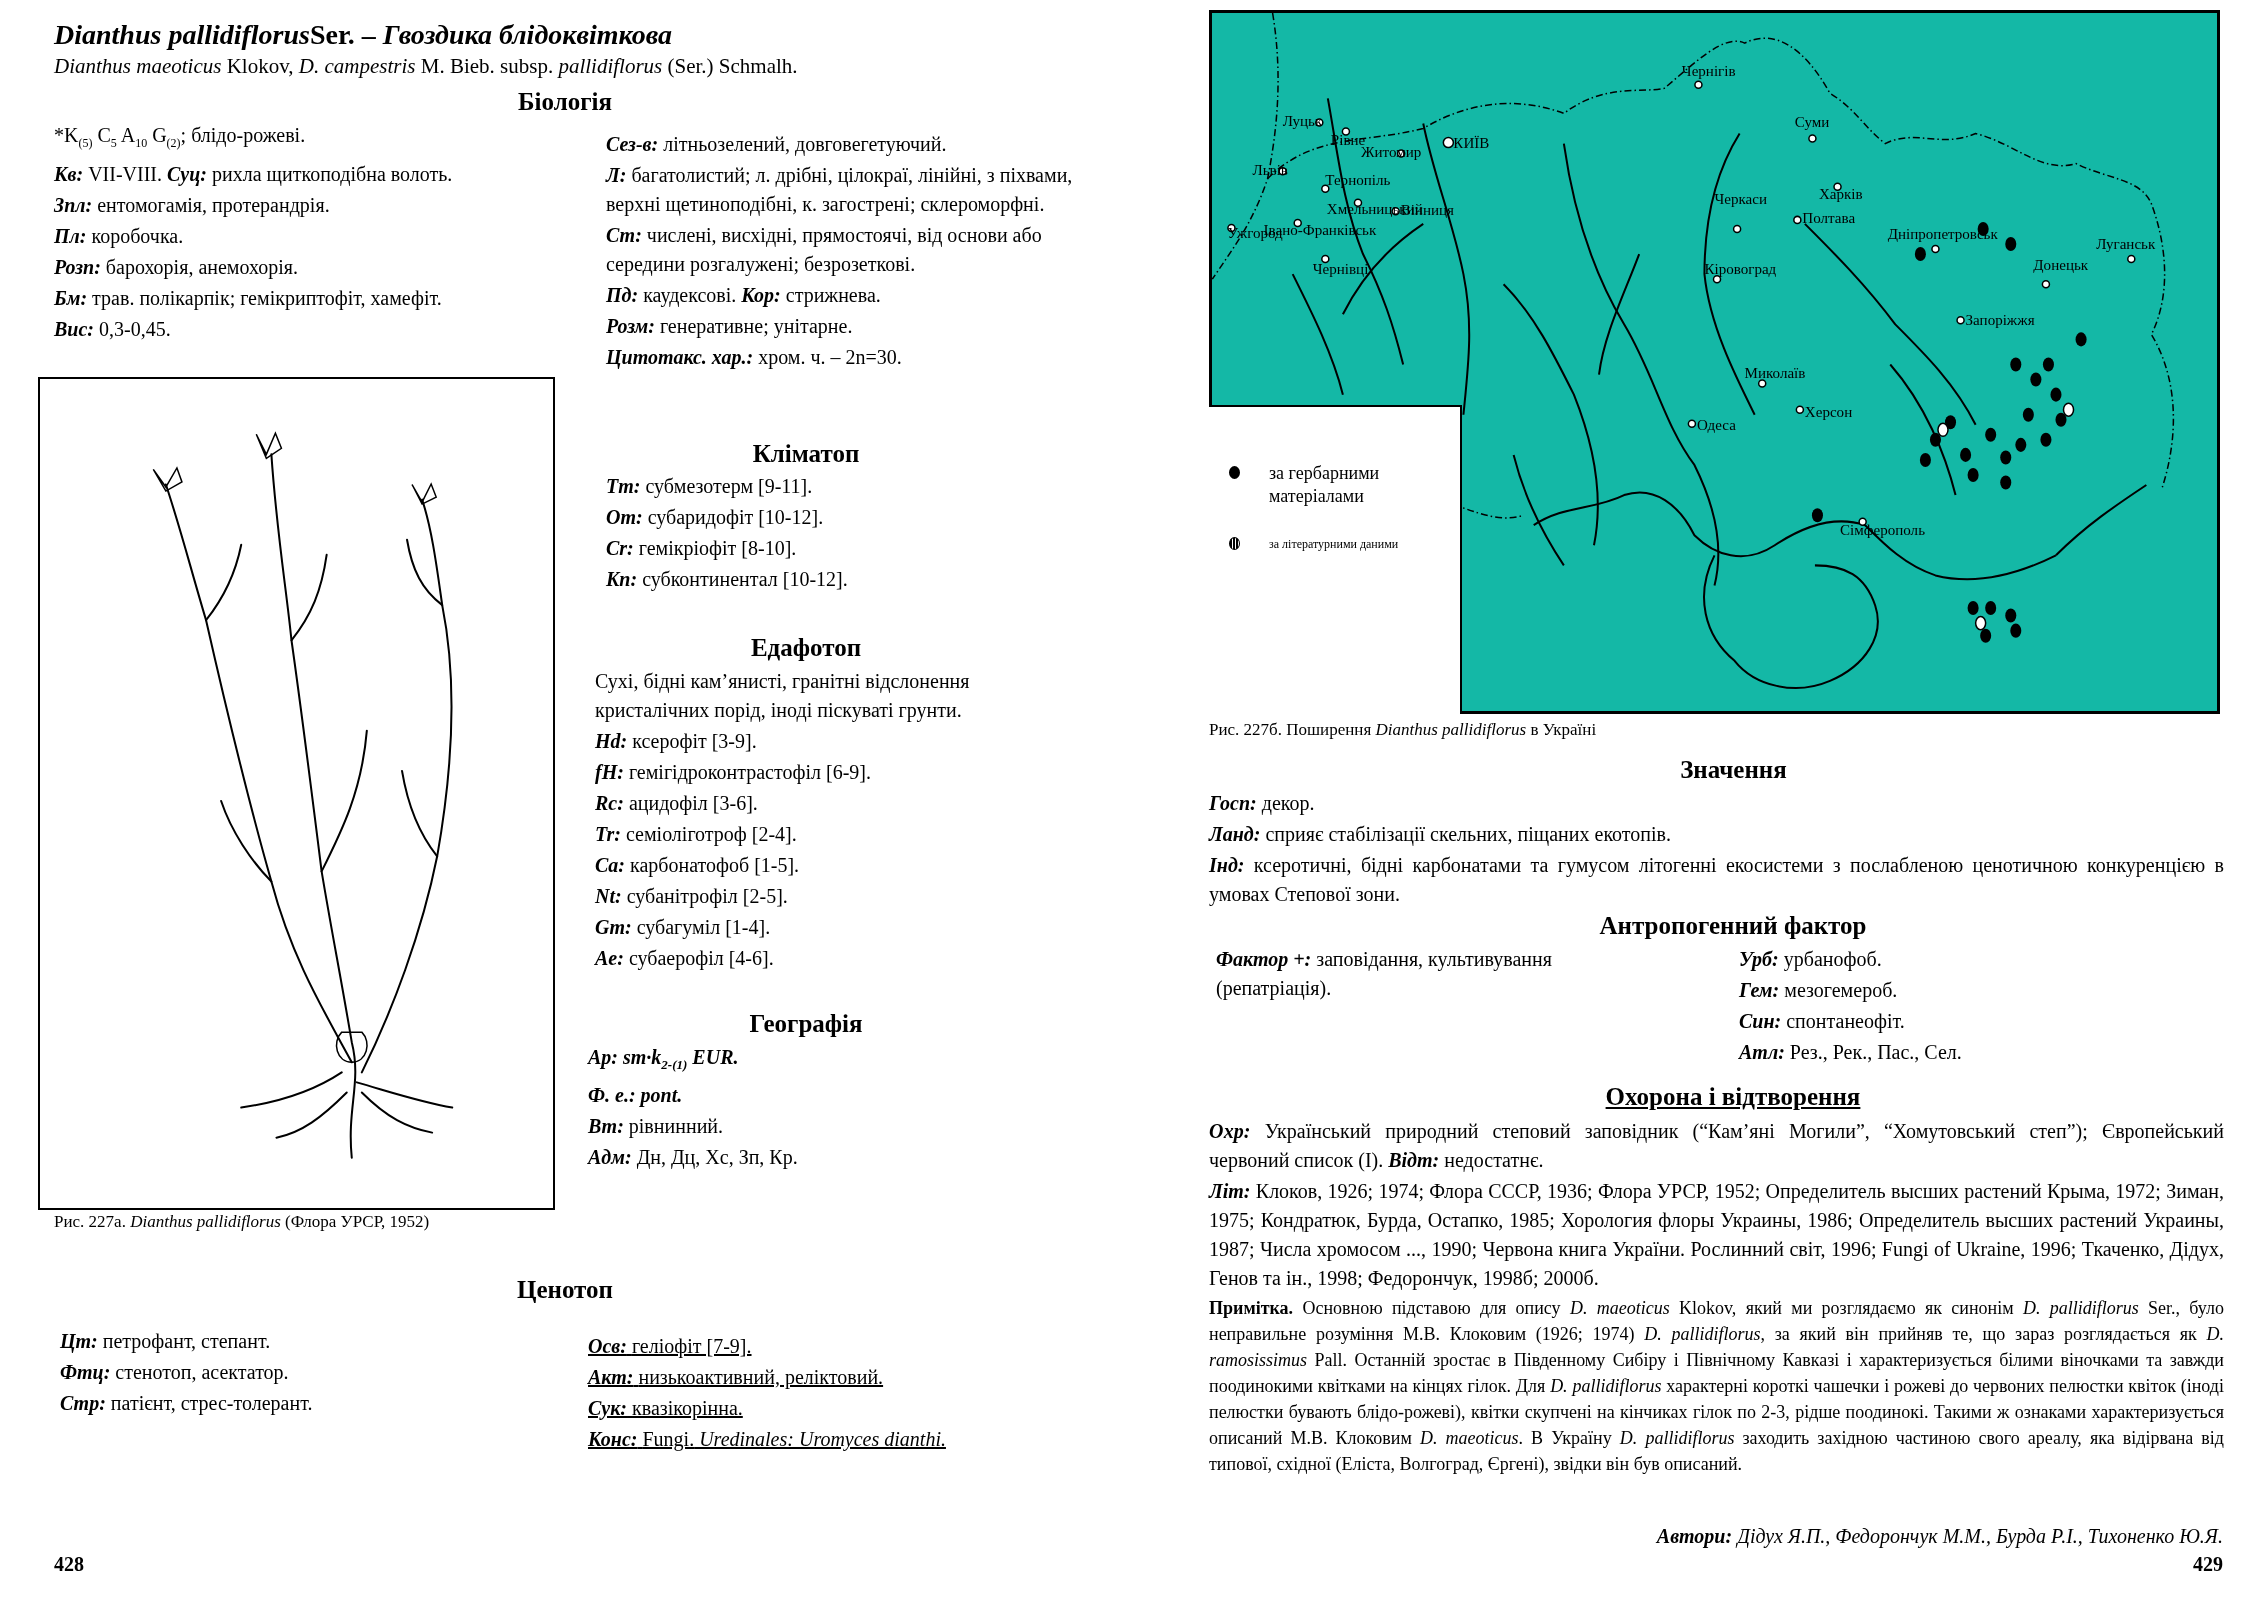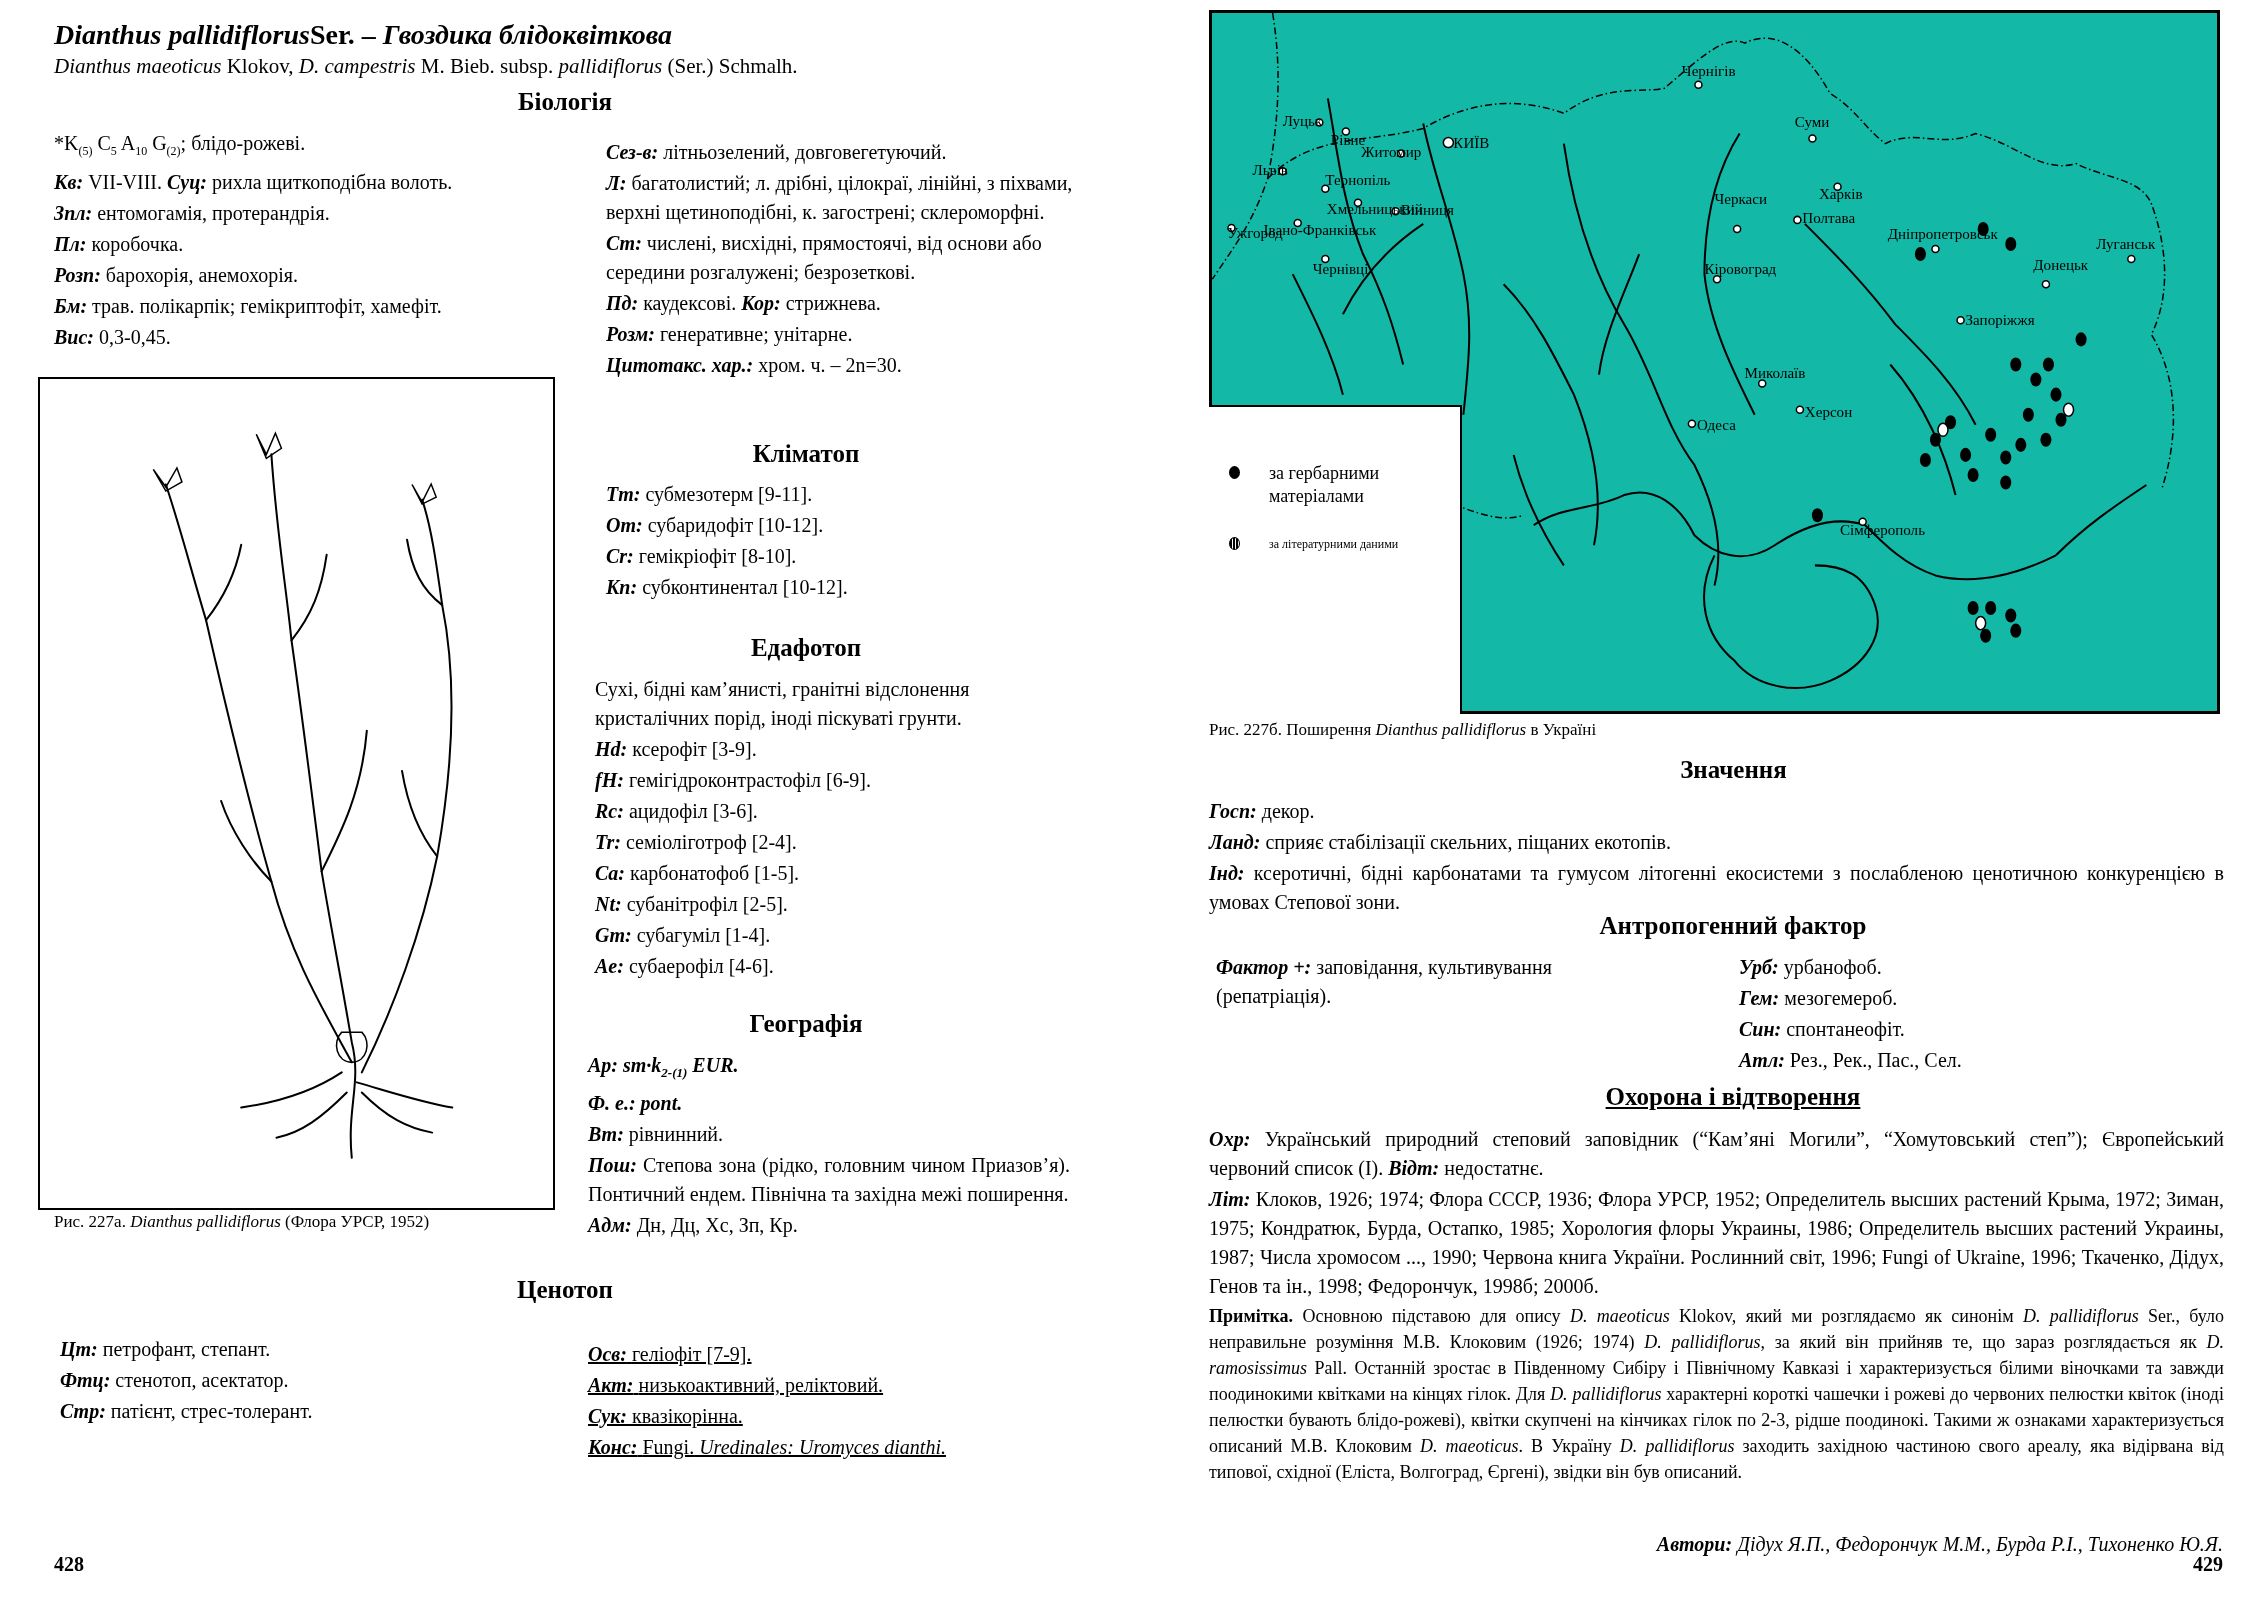--- a/index.html
+++ b/index.html
@@ -1,19 +1,19 @@
 <!DOCTYPE html>
 <html style="font-size:8px"><head>
 <meta charset="utf-8">
 <style>
   html,body{margin:0;padding:0;background:#fff;}
   body{width:2261px;height:1621px;position:relative;overflow:hidden;color:#000;
        font-family:"Liberation Serif","DejaVu Serif",serif;}
   .abs{position:absolute;}
-  .t{font-size:20px;line-height:29px;margin-top:8px;}
+  .t{font-size:20px;line-height:29px;}
   .t b i, .lbl{font-weight:bold;font-style:italic;}
   .h{font-weight:bold;font-size:25px;text-align:center;position:absolute;}
   .it{font-style:italic;}
   .cap{font-size:17px;}
   p{margin:0;}
   .row{margin:0 0 2px 0;}
   .plantbox{border:2px solid #000;background:#fff;}
   .mapbox{border:3px solid #000;background:#14b8a6;}
   .legendbox{border:2px solid #000;border-left:none;border-bottom:none;background:#fff;}
   .dot{display:inline-block;width:11px;height:13px;border-radius:50%;background:#000;vertical-align:middle;}
@@ -106,21 +106,20 @@
     <p class="row"><span class="lbl">Nt:</span> <span>субанітрофіл [2-5].</span></p>
     <p class="row"><span class="lbl">Gm:</span> <span>субагуміл [1-4].</span></p>
     <p class="row"><span class="lbl">Ae:</span> <span>субаерофіл [4-6].</span></p>
   </div>
 
   <div class="h" style="left:693px;top:1010px;width:226px;">Географія</div>
   <div class="abs t" style="left:588px;top:1043px;width:482px;">
     <p class="row lbl">Ap: sm·k<sub style="font-size:13px">2-(1)</sub> EUR.</p>
     <p class="row"><span class="lbl">Ф. е.:</span> <span class="lbl">pont.</span></p>
     <p class="row"><span class="lbl">Вт:</span> <span>рівнинний.</span></p>
-    <p class="row just"><span class="lbl">Пош:</span> <span>Степова зона (рідко, головним чином Приазов’я). Понтичний ендем. Північна та західна межі поширення.</span></p>
     <p class="row"><span class="lbl">Адм:</span> <span>Дн, Дц, Хс, Зп, Кр.</span></p>
   </div>
 
   <div class="h" style="left:452px;top:1276px;width:226px;">Ценотоп</div>
   <div class="abs t" style="left:60px;top:1327px;width:462px;">
     <p class="row"><span class="lbl">Цт:</span> <span>петрофант, степант.</span></p>
     <p class="row"><span class="lbl">Фтц:</span> <span>стенотоп, асектатор.</span></p>
     <p class="row"><span class="lbl">Стр:</span> <span>патієнт, стрес-толерант.</span></p>
   </div>
   <div class="abs t" style="left:588px;top:1332px;width:482px;text-decoration:underline;">

